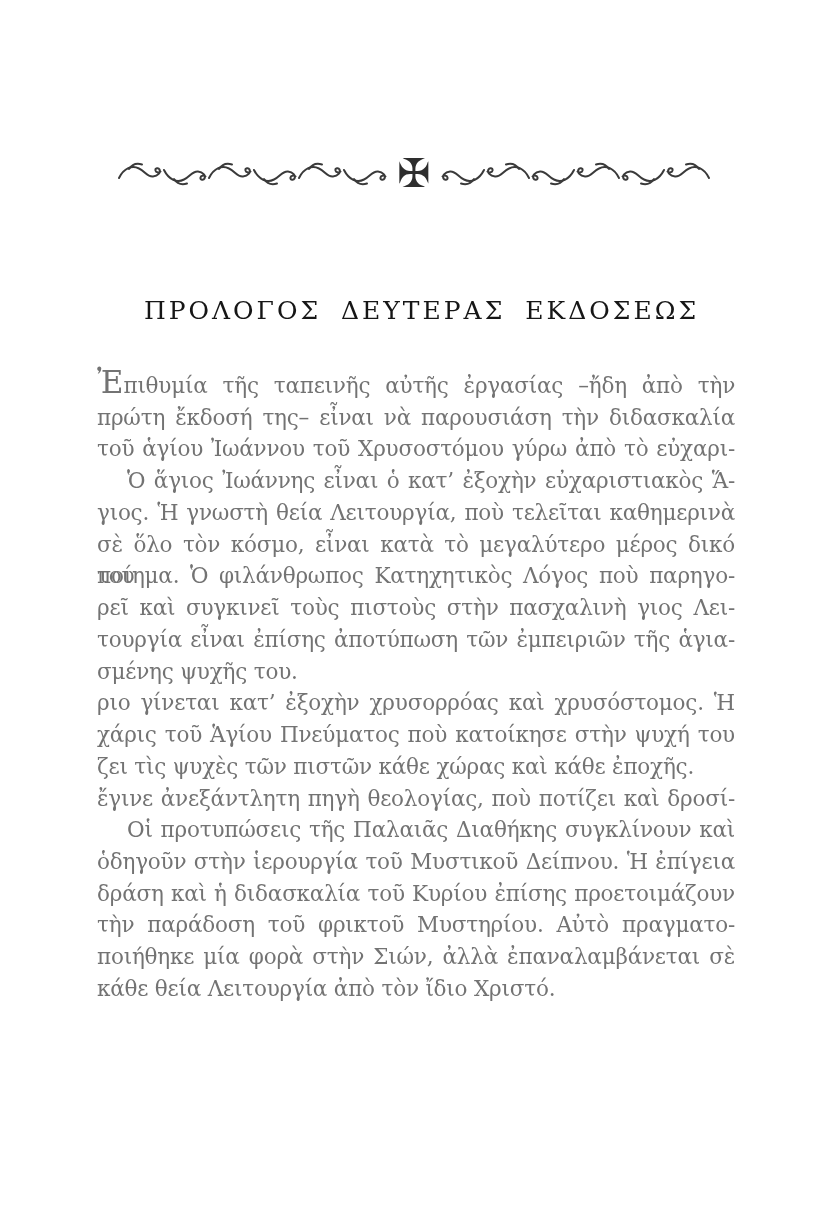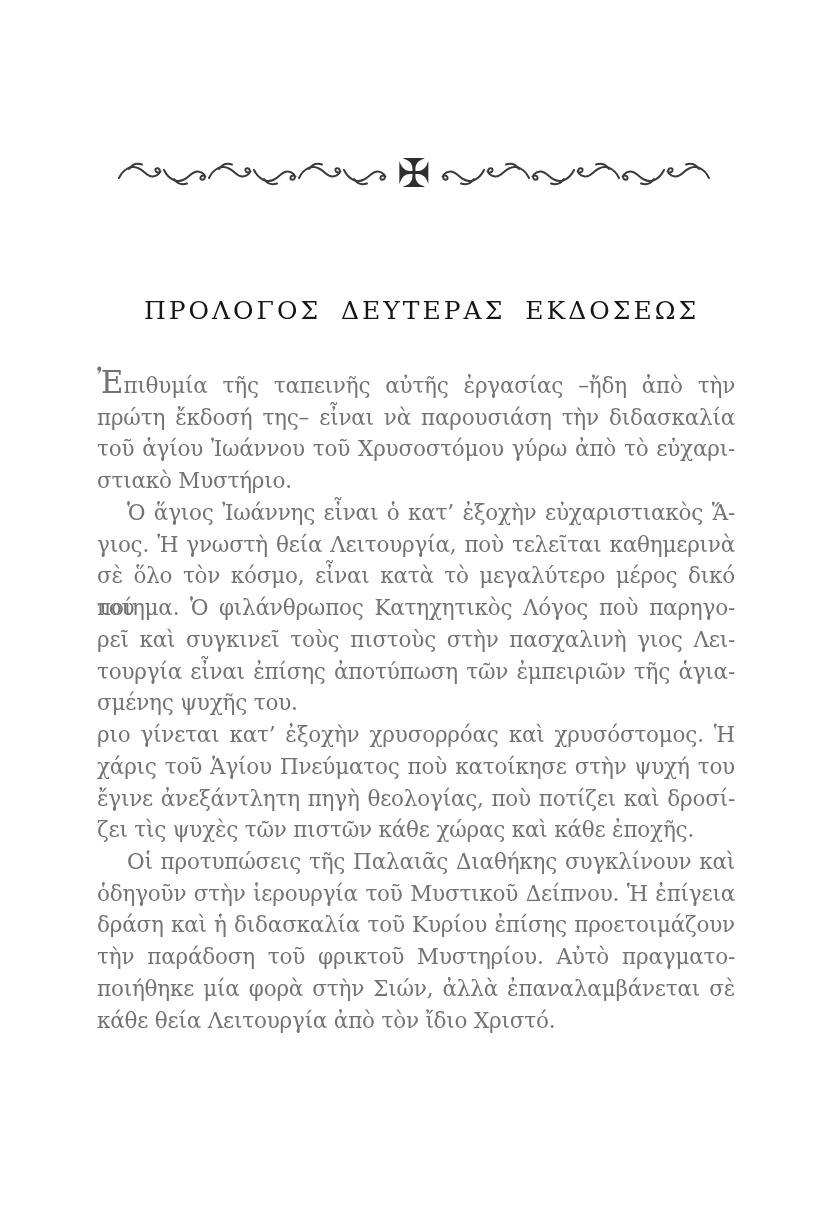--- a/index.html
+++ b/index.html
@@ -88,34 +88,33 @@
     </svg>
   </div>
 
   <div class="title">ΠΡΟΛΟΓΟΣ ΔΕΥΤΕΡΑΣ ΕΚΔΟΣΕΩΣ</div>
 
   <div class="body-block">
 
     <div class="line"><span class="dropcap">Ἐ</span><span>πιθυμία τῆς ταπεινῆς αὐτῆς ἐργασίας –ἤδη ἀπὸ τὴν</span></div>
     <div class="line">πρώτη ἔκδοσή της– εἶναι νὰ παρουσιάση τὴν διδασκαλία</div>
     <div class="line">τοῦ ἁγίου Ἰωάννου τοῦ Χρυσοστόμου γύρω ἀπὸ τὸ εὐχαρι-</div>
-    <div class="line end">στιακὸ Μυστήριο.</div>
 
     <div class="line indent">Ὁ ἅγιος Ἰωάννης εἶναι ὁ κατ’ ἐξοχὴν εὐχαριστιακὸς Ἅ-</div>
     <div class="line">γιος. Ἡ γνωστὴ θεία Λειτουργία, ποὺ τελεῖται καθημερινὰ</div>
     <div class="line">σὲ ὅλο τὸν κόσμο, εἶναι κατὰ τὸ μεγαλύτερο μέρος δικό του</div>
     <div class="line"><span>ποίημα. Ὁ φιλάνθρωπος </span><span class="ital">Κατηχητικὸς Λόγος</span><span> ποὺ παρηγο-</span></div>
     <div class="line">ρεῖ καὶ συγκινεῖ τοὺς πιστοὺς στὴν πασχαλινὴ γιος Λει-</div>
     <div class="line">τουργία εἶναι ἐπίσης ἀποτύπωση τῶν ἐμπειριῶν τῆς ἁγια-</div>
     <div class="line end">σμένης ψυχῆς του.</div>
 
     <div class="line">ριο γίνεται κατ’ ἐξοχὴν χρυσορρόας καὶ χρυσόστομος. Ἡ</div>
     <div class="line">χάρις τοῦ Ἁγίου Πνεύματος ποὺ κατοίκησε στὴν ψυχή του</div>
+    <div class="line end">ζει τὶς ψυχὲς τῶν πιστῶν κάθε χώρας καὶ κάθε ἐποχῆς.</div>
     <div class="line">ἔγινε ἀνεξάντλητη πηγὴ θεολογίας, ποὺ ποτίζει καὶ δροσί-</div>
-    <div class="line end">ζει τὶς ψυχὲς τῶν πιστῶν κάθε χώρας καὶ κάθε ἐποχῆς.</div>
 
     <div class="line indent">Οἱ προτυπώσεις τῆς Παλαιᾶς Διαθήκης συγκλίνουν καὶ</div>
     <div class="line">ὁδηγοῦν στὴν ἱερουργία τοῦ Μυστικοῦ Δείπνου. Ἡ ἐπίγεια</div>
     <div class="line">δράση καὶ ἡ διδασκαλία τοῦ Κυρίου ἐπίσης προετοιμάζουν</div>
     <div class="line">τὴν παράδοση τοῦ φρικτοῦ Μυστηρίου. Αὐτὸ πραγματο-</div>
     <div class="line">ποιήθηκε μία φορὰ στὴν Σιών, ἀλλὰ ἐπαναλαμβάνεται σὲ</div>
     <div class="line end">κάθε θεία Λειτουργία ἀπὸ τὸν ἴδιο Χριστό.</div>
 
   </div>
 

